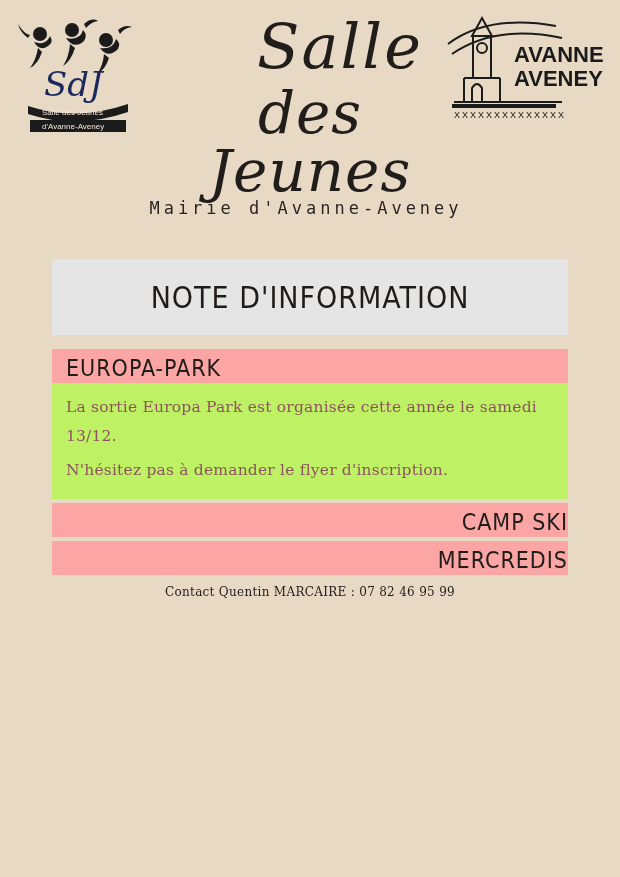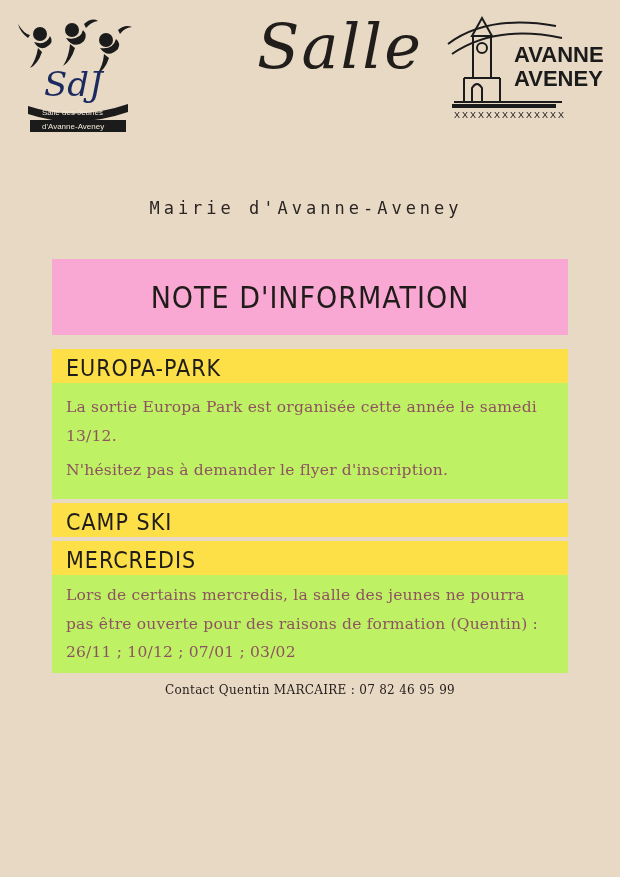--- a/index.html
+++ b/index.html
@@ -66,41 +66,41 @@
     right: 8px;
     top: 198px;
     text-align: center;
     font-family: "DejaVu Sans Mono", monospace;
     font-size: 17px;
     letter-spacing: 4px;
     color: #2b2522;
   }
   .note-banner {
     margin: 0 52px;
-    background: #f9a8d4;
+    background: #e5e5e5;
     height: 76px;
     display: flex;
     align-items: center;
     justify-content: center;
   }
   .note-banner h1 {
     margin: 0;
     font-family: "DejaVu Sans Condensed", "Liberation Sans Narrow", "Liberation Sans", sans-serif;
     font-size: 30px;
     letter-spacing: 1px;
     color: #201c1a;
     font-weight: normal;
   }
 
   .section {
     margin-top: 14px;
   }
   .sec-head {
     margin: 0 52px;
-    background: #fde047;
+    background: #fca5a5;
     padding: 6px 0 2px 14px;
   }
   .sec-head h2 {
     margin: 0;
     font-family: "DejaVu Sans Condensed", "Liberation Sans Narrow", "Liberation Sans", sans-serif;
     font-weight: normal;
     font-size: 23px;
     letter-spacing: 1px;
     color: #201c1a;
   }
@@ -113,21 +113,21 @@
     margin: 0 0 6px 0;
     font-family: "DejaVu Serif", serif;
     font-size: 15.5px;
     line-height: 1.85;
     color: #8e5360;
     letter-spacing: 0.2px;
   }
   .sec-body p:last-child { margin-bottom: 0; }
 
   
-  .section.tight { margin-top: 4px; }
+  .section.tight { margin-top: 4px; text-align: right; }
   .section.tight .sec-body { padding-top: 6px; padding-bottom: 6px; }
 
   .contact {
     margin: 10px 52px 0;
     text-align: center;
     font-family: "DejaVu Serif", serif;
     font-size: 12px;
     color: #221d1a;
     letter-spacing: 0.3px;
   }
@@ -160,20 +160,21 @@
         <path d="M14 92 q48 16 100 -2 l0 8 q-52 18 -100 2z" fill="#1b1b1b"></path>
         <text x="28" y="101" font-family="Liberation Sans, sans-serif" font-size="8" fill="#f1e7d8">Salle des Jeunes</text>
         <rect x="16" y="106" width="96" height="12" fill="#1b1b1b"></rect>
         <text x="28" y="115" font-family="Liberation Sans, sans-serif" font-size="8" fill="#f1e7d8">d'Avanne-Aveney</text>
       </g>
     </svg>
   </div>
 
   <div class="title-script">
     <div class="line1">Salle</div>
+    <div class="line2">des Jeunes</div>
   </div>
 
   <div class="logo-avanne">
     <svg width="170" height="112" viewBox="0 0 170 112" xmlns="http://www.w3.org/2000/svg">
       <g stroke="#1b1b1b" fill="none" stroke-width="2">
 
         <path d="M6 34 q40 -30 108 -18"></path>
         <path d="M10 44 q44 -30 110 -16"></path>
 
         <path d="M30 26 l10 -18 l10 18z"></path>
@@ -214,18 +215,15 @@
 <div class="section tight">
   <div class="sec-head">
     <h2>CAMP SKI</h2>
   </div>
 </div>
 
 <div class="section tight">
   <div class="sec-head">
     <h2>MERCREDIS</h2>
   </div>
-  <div class="sec-body">
-    <p>Lors de certains mercredis, la salle des jeunes ne pourra pas être ouverte pour des raisons de formation (Quentin) : 26/11 ; 10/12 ; 07/01 ; 03/02</p>
-  </div>
 </div>
 
 <div class="contact">Contact Quentin MARCAIRE : 07 82 46 95 99</div>
 
 </body></html>

